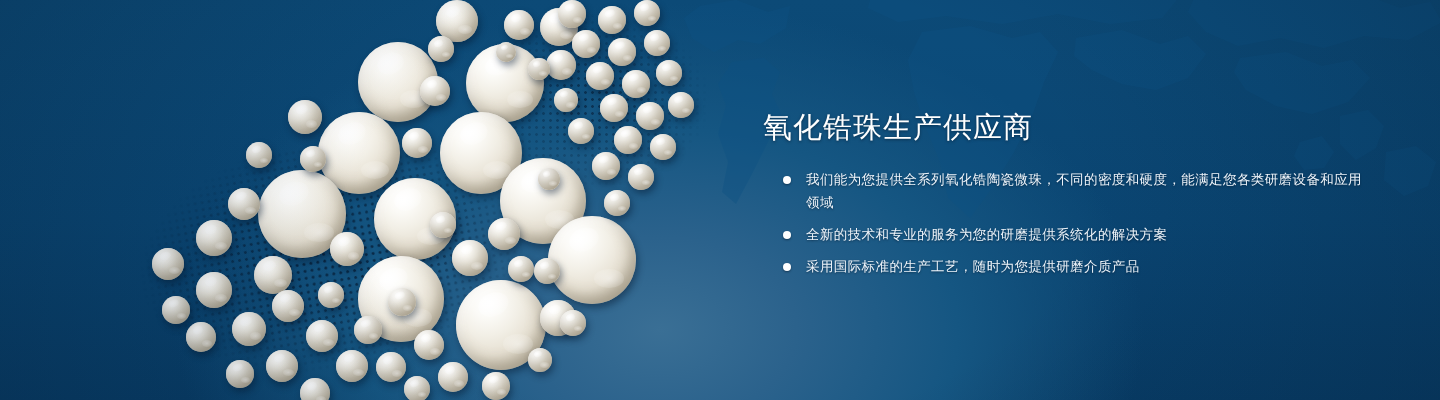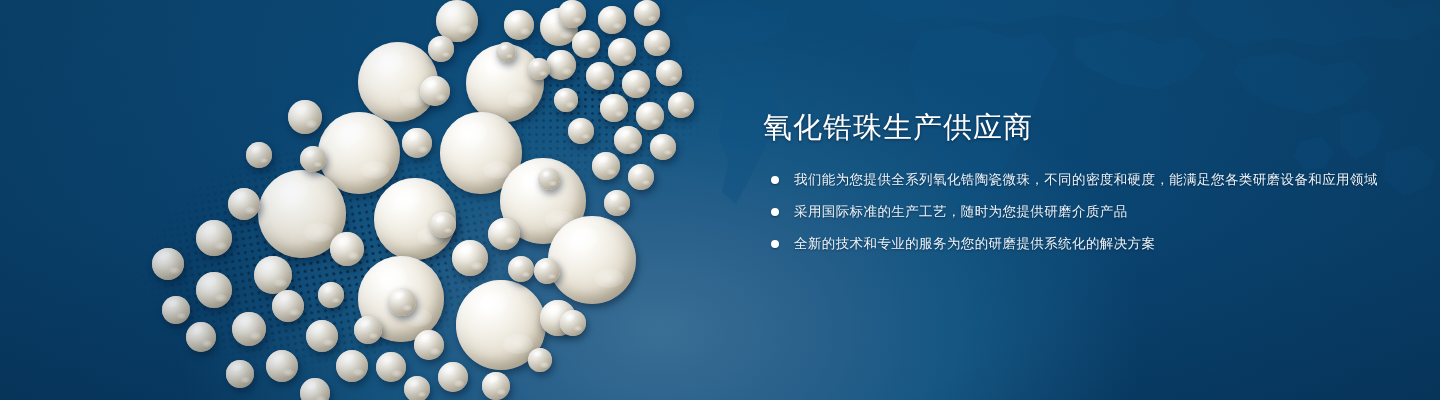--- a/index.html
+++ b/index.html
@@ -92,21 +92,21 @@
   #headline{
     font-size:29px;
     line-height:38px;
     letter-spacing:1px;
     color:#ffffff;
     font-weight:400;
     text-shadow:0 1px 3px rgba(2,18,36,.55);
     margin:0 0 22px 0;
     white-space:nowrap;
   }
-  .bullets{list-style:none; margin:4px; padding:0;}
+  .bullets{list-style:none; margin:16px; padding:0;}
   .bullet{
     position:relative;
     padding-left:27px;
     margin-bottom:9px;
     color:#eef4fa;
     font-size:13.5px;
     line-height:23px;
     letter-spacing:.4px;
     text-shadow:0 1px 2px rgba(2,18,36,.5);
   }
@@ -226,22 +226,22 @@
 
   <div id="copy">
     <h1 id="headline">氧化锆珠生产供应商</h1>
     <ul class="bullets">
       <li class="bullet">
         <span class="dot"></span>
         <span>我们能为您提供全系列氧化锆陶瓷微珠，不同的密度和硬度，能满足您各类研磨设备和应用领域</span>
       </li>
       <li class="bullet">
         <span class="dot"></span>
-        <span>采用国际标准的生产工艺，随时为您提供研磨介质产品</span>
+        <span>全新的技术和专业的服务为您的研磨提供系统化的解决方案</span>
       </li>
       <li class="bullet">
         <span class="dot"></span>
-        <span>全新的技术和专业的服务为您的研磨提供系统化的解决方案</span>
+        <span>采用国际标准的生产工艺，随时为您提供研磨介质产品</span>
       </li>
     </ul>
   </div>
 
 </div>
 
 </body></html>

